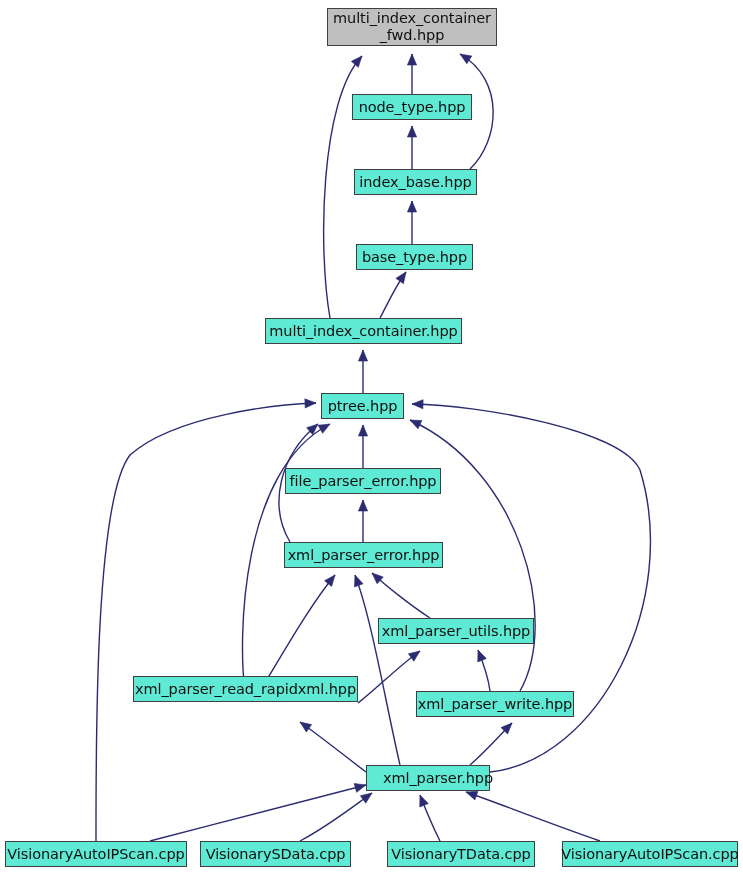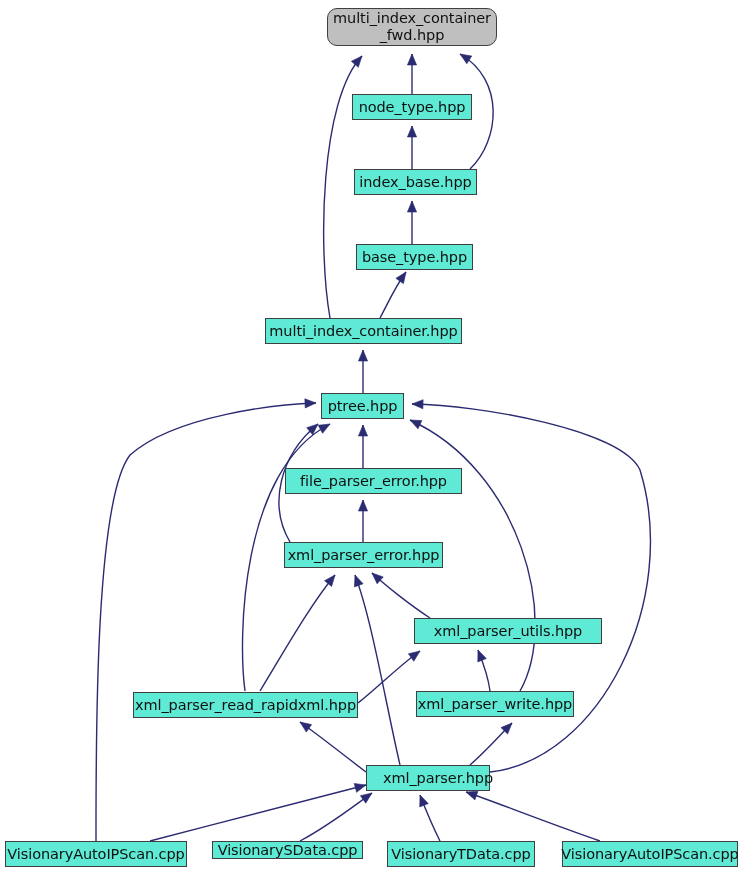--- a/index.html
+++ b/index.html
@@ -43,21 +43,20 @@
     text-align: center;
     color: #101010;
     font-size: 14.5px;
     line-height: 1.16;
     white-space: pre;
     letter-spacing: -0.1px;
   }
   .gnode.root-node {
     background: #bfbfbf;
     border-color: #404040;
-    border-radius: 10px;
   }
 </style>
 </head>
 <body>
 
 <div id="graph-root">
   <svg id="graph-svg" viewBox="0 0 743 873" xmlns="http://www.w3.org/2000/svg">
       <path d="M 412,94 L 412,54" class="edge-line"></path>
       <polygon points="412,54 416.6,65 407.4,65" class="edge-head"></polygon>
       <path d="M 470,169 C 500,140 505,80 460,54" class="edge-line"></path>
@@ -110,24 +109,24 @@
       <polygon points="466,792 477.8974575885219,791.2186531312389 474.9118913108937,799.9207444891763" class="edge-head"></polygon>
     </svg>
   <div id="nodes-layer">
       <div class="gnode root-node" style="left: 327px; top: 8px; width: 170px; height: 38px;">multi_index_container
 _fwd.hpp</div>
       <div class="gnode" style="left: 352px; top: 94px; width: 120px; height: 26px;">node_type.hpp</div>
       <div class="gnode" style="left: 354px; top: 169px; width: 123px; height: 26px;">index_base.hpp</div>
       <div class="gnode" style="left: 356px; top: 244px; width: 117px; height: 26px;">base_type.hpp</div>
       <div class="gnode" style="left: 265px; top: 318px; width: 197px; height: 26px;">multi_index_container.hpp</div>
       <div class="gnode" style="left: 321px; top: 393px; width: 83px; height: 26px;">ptree.hpp</div>
-      <div class="gnode" style="left: 285px; top: 468px; width: 177px; height: 26px;">file_parser_error.hpp</div>
+      <div class="gnode" style="left: 285px; top: 468px; width: 156px; height: 26px;">file_parser_error.hpp</div>
       <div class="gnode" style="left: 284px; top: 542px; width: 159px; height: 26px;">xml_parser_error.hpp</div>
-      <div class="gnode" style="left: 414px; top: 618px; width: 188px; height: 26px;">xml_parser_utils.hpp</div>
-      <div class="gnode" style="left: 133px; top: 692px; width: 225px; height: 26px; text-align: center;">xml_parser_read_rapidxml.hpp</div>
+      <div class="gnode" style="left: 378px; top: 618px; width: 156px; height: 26px;">xml_parser_utils.hpp</div>
+      <div class="gnode" style="left: 133px; top: 676px; width: 225px; height: 26px; text-align: center;">xml_parser_read_rapidxml.hpp</div>
       <div class="gnode" style="left: 416px; top: 691px; width: 158px; height: 26px;">xml_parser_write.hpp</div>
       <div class="gnode" style="left: 366px; top: 765px; width: 124px; height: 26px; padding-left: 20px;">xml_parser.hpp</div>
       <div class="gnode" style="left: 5px; top: 841px; width: 182px; height: 26px;">VisionaryAutoIPScan.cpp</div>
-      <div class="gnode" style="left: 212px; top: 841px; width: 151px; height: 18px;">VisionarySData.cpp</div>
+      <div class="gnode" style="left: 200px; top: 841px; width: 151px; height: 26px;">VisionarySData.cpp</div>
       <div class="gnode" style="left: 387px; top: 841px; width: 148px; height: 26px;">VisionaryTData.cpp</div>
       <div class="gnode" style="left: 562px; top: 841px; width: 176px; height: 26px;">VisionaryAutoIPScan.cpp</div>
     </div>
 </div>
 
 </body></html>

